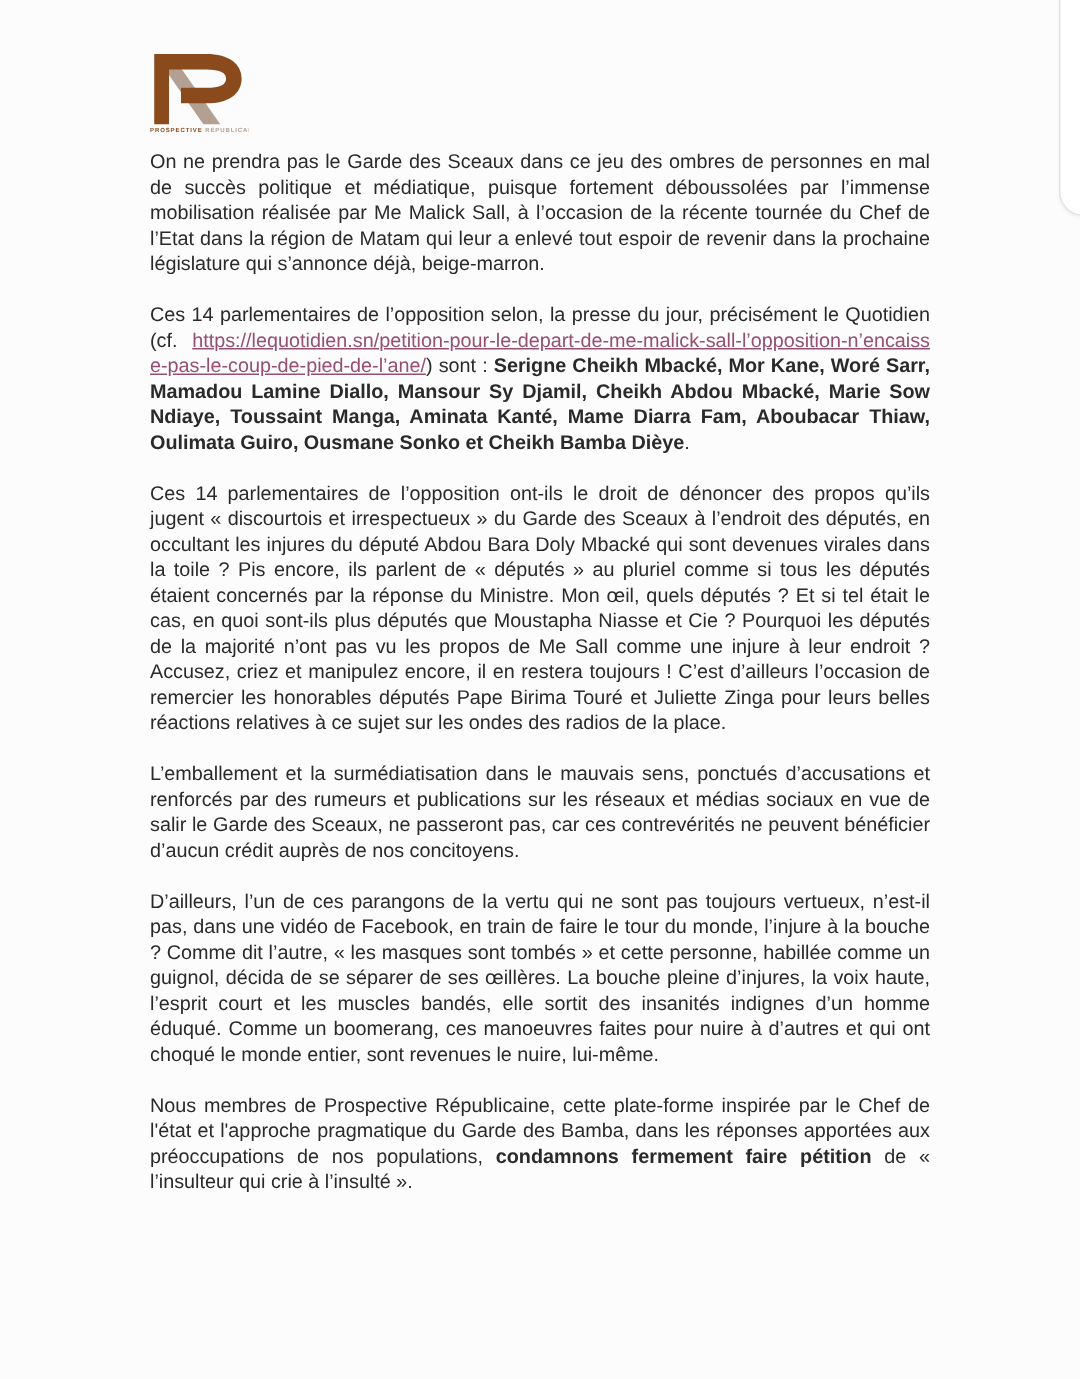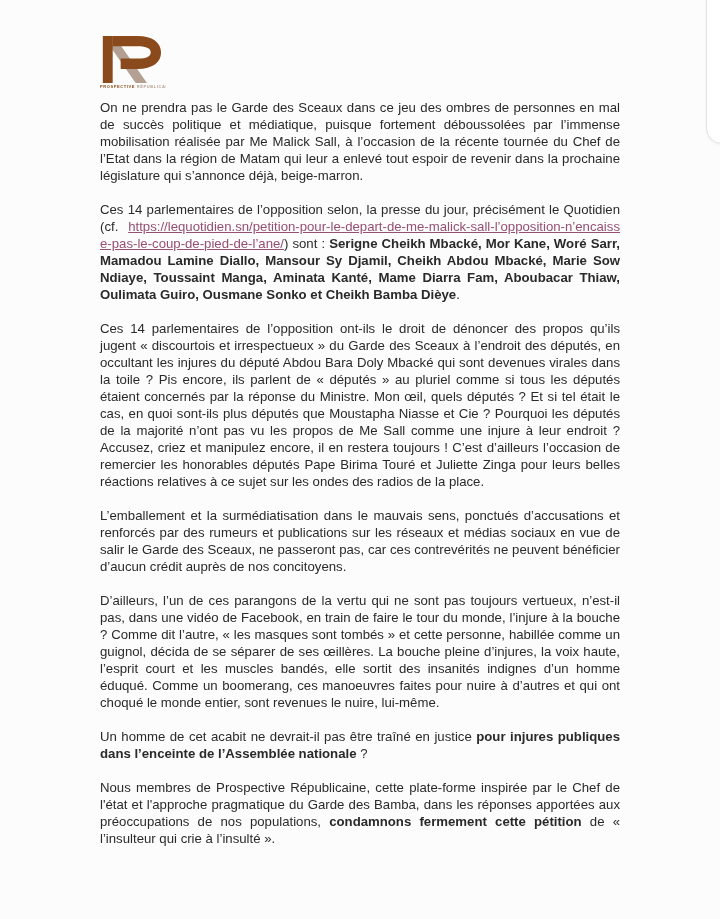--- a/index.html
+++ b/index.html
@@ -83,15 +83,14 @@
     <span class="cap-right">RÉPUBLICAINE</span>
   </div>
 </div>
 
 <div class="doc">
     <p class="para"><span>On ne prendra pas le Garde des Sceaux dans ce jeu des ombres de personnes en mal de succès politique et médiatique, puisque fortement déboussolées par l’immense mobilisation réalisée par Me Malick Sall, à l’occasion de la récente tournée du Chef de l’Etat dans la région de Matam qui leur a enlevé tout espoir de revenir dans la prochaine législature qui s’annonce déjà, beige-marron.</span></p>
     <p class="para"><span>Ces 14 parlementaires de l’opposition selon, la presse du jour, précisément le Quotidien (cf. </span><a class="link" href="#">https://lequotidien.sn/petition-pour-le-depart-de-me-malick-sall-l’opposition-n’encaisse-pas-le-coup-de-pied-de-l’ane/</a><span>) sont : </span><strong>Serigne Cheikh Mbacké, Mor Kane, Woré Sarr, Mamadou Lamine Diallo, Mansour Sy Djamil, Cheikh Abdou Mbacké, Marie Sow Ndiaye, Toussaint Manga, Aminata Kanté, Mame Diarra Fam, Aboubacar Thiaw, Oulimata Guiro, Ousmane Sonko et Cheikh Bamba Dièye</strong><span>.</span></p>
     <p class="para"><span>Ces 14 parlementaires de l’opposition ont-ils le droit de dénoncer des propos qu’ils jugent « discourtois et irrespectueux » du Garde des Sceaux à l’endroit des députés, en occultant les injures du député Abdou Bara Doly Mbacké qui sont devenues virales dans la toile ? Pis encore, ils parlent de « députés » au pluriel comme si tous les députés étaient concernés par la réponse du Ministre. Mon œil, quels députés ? Et si tel était le cas, en quoi sont-ils plus députés que Moustapha Niasse et Cie ? Pourquoi les députés de la majorité n’ont pas vu les propos de Me Sall comme une injure à leur endroit ? Accusez, criez et manipulez encore, il en restera toujours ! C’est d’ailleurs l’occasion de remercier les honorables députés Pape Birima Touré et Juliette Zinga pour leurs belles réactions relatives à ce sujet sur les ondes des radios de la place.</span></p>
     <p class="para"><span>L’emballement et la surmédiatisation dans le mauvais sens, ponctués d’accusations et renforcés par des rumeurs et publications sur les réseaux et médias sociaux en vue de salir le Garde des Sceaux, ne passeront pas, car ces contrevérités ne peuvent bénéficier d’aucun crédit auprès de nos concitoyens.</span></p>
     <p class="para"><span>D’ailleurs, l’un de ces parangons de la vertu qui ne sont pas toujours vertueux, n’est-il pas, dans une vidéo de Facebook, en train de faire le tour du monde, l’injure à la bouche ? Comme dit l’autre, « les masques sont tombés » et cette personne, habillée comme un guignol, décida de se séparer de ses œillères. La bouche pleine d’injures, la voix haute, l’esprit court et les muscles bandés, elle sortit des insanités indignes d’un homme éduqué. Comme un boomerang, ces manoeuvres faites pour nuire à d’autres et qui ont choqué le monde entier, sont revenues le nuire, lui-même.</span></p>
-    <p class="para"><span>Un homme de cet acabit ne devrait-il pas être traîné en justice </span><strong>pour injures publiques dans l’enceinte de l’Assemblée nationale</strong><span> ?</span></p>
-    <p class="para"><span>Nous membres de Prospective Républicaine, cette plate-forme inspirée par le Chef de l'état et l'approche pragmatique du Garde des Bamba, dans les réponses apportées aux préoccupations de nos populations, </span><strong>condamnons fermement cette pétition</strong><span> de « l’insulteur qui crie à l’insulté ».</span></p>
+    <p class="para"><span>Nous membres de Prospective Républicaine, cette plate-forme inspirée par le Chef de l'état et l'approche pragmatique du Garde des Bamba, dans les réponses apportées aux préoccupations de nos populations, </span><strong>condamnons fermement faire pétition</strong><span> de « l’insulteur qui crie à l’insulté ».</span></p>
   </div>
 
 </body></html>

